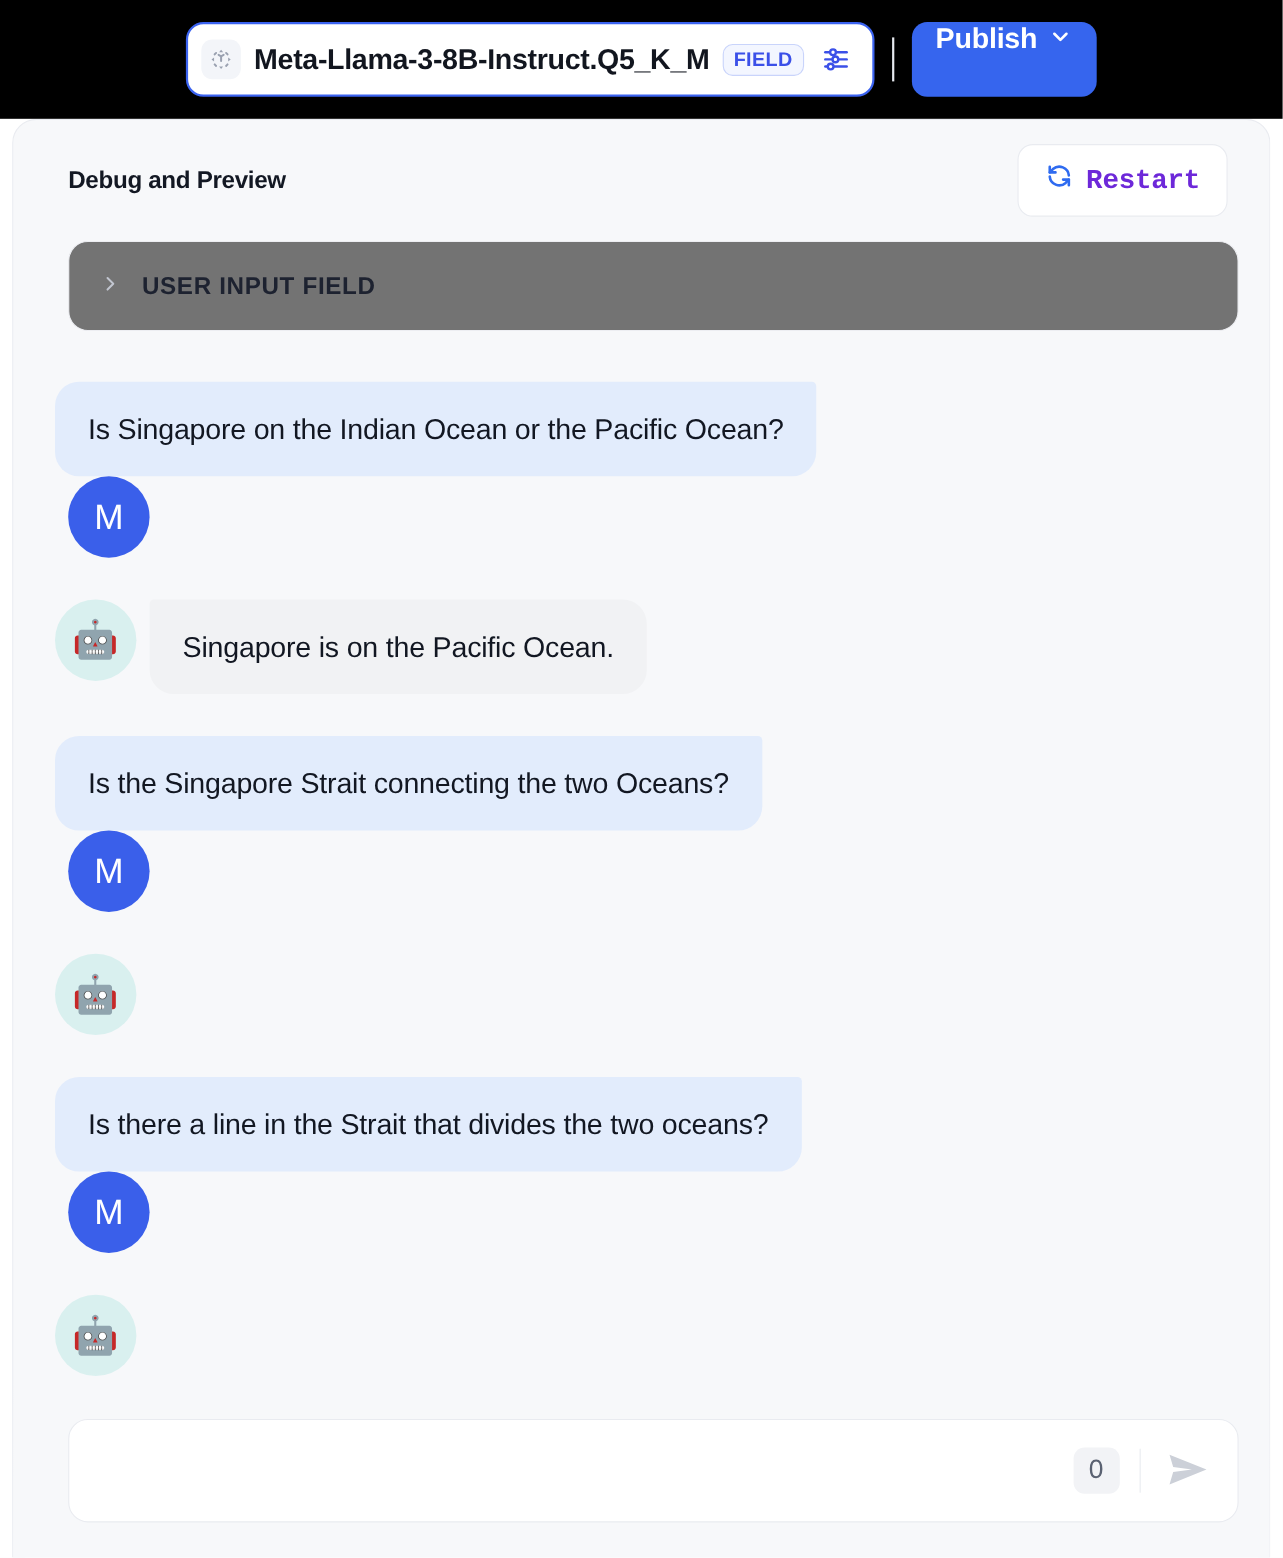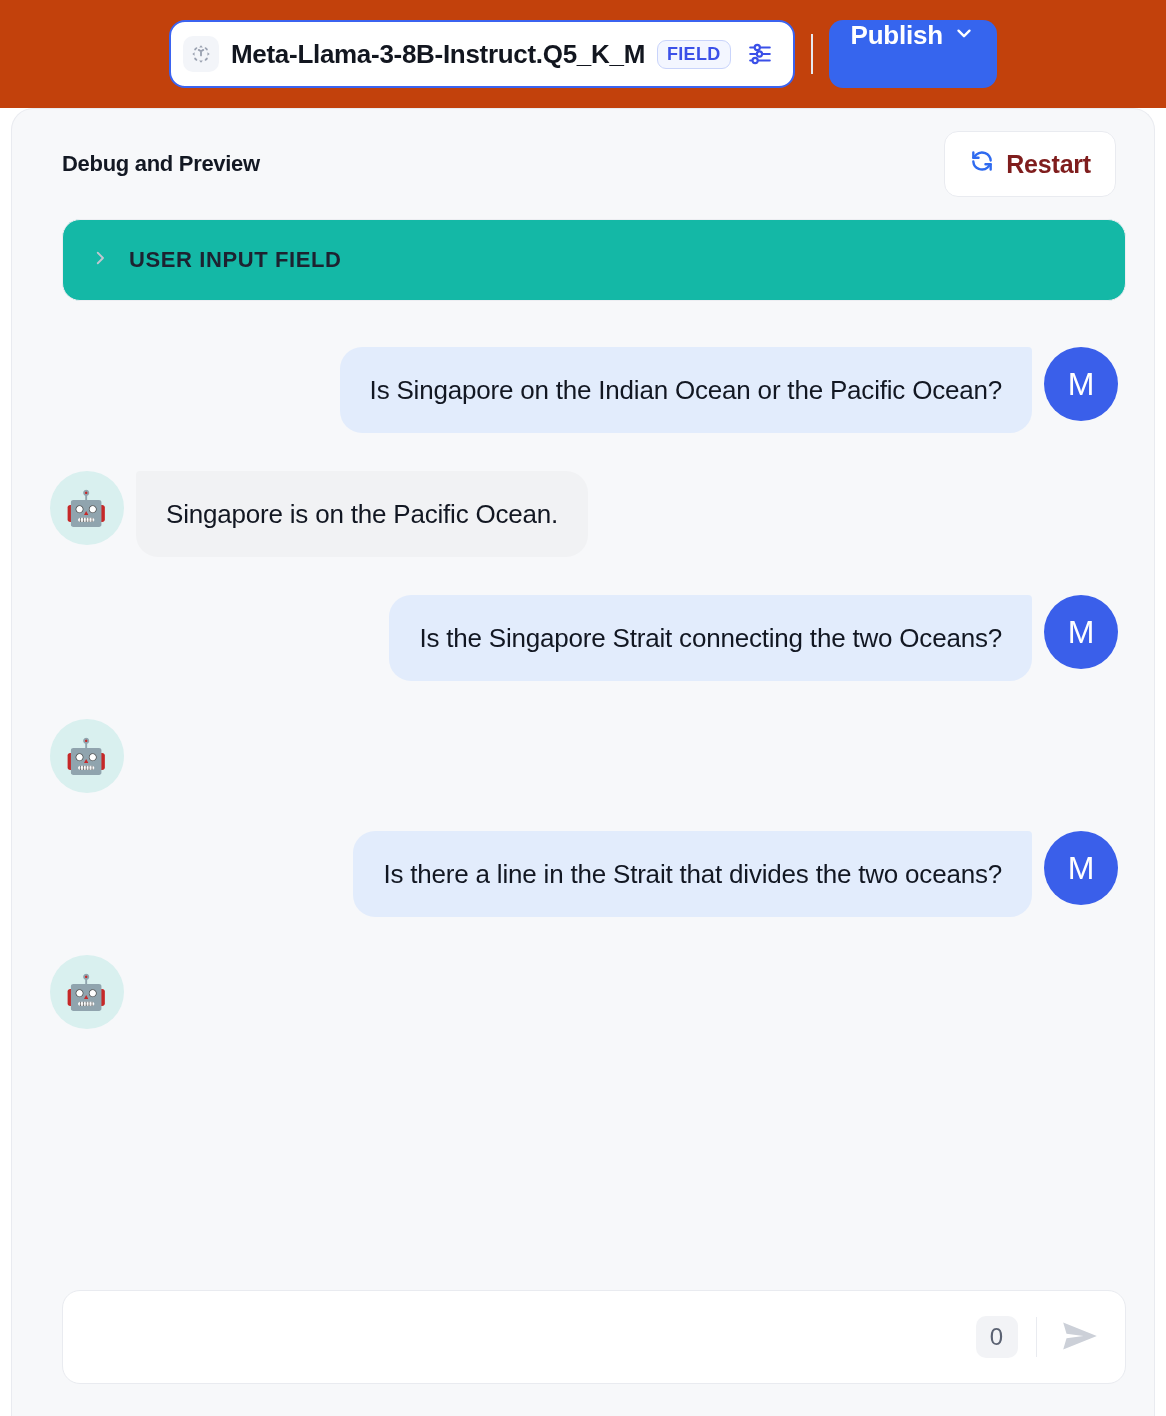--- a/index.html
+++ b/index.html
@@ -11,21 +11,21 @@
     font-family: "Liberation Sans", sans-serif;
     overflow: hidden;
   }
 
   
   .topbar {
     position: absolute;
     top: 0; left: 0;
     width: 1166px;
     height: 108px;
-    background: #c2410c;
+    background: #000000;
     display: flex;
     align-items: center;
     justify-content: center;
     gap: 0;
   }
 
   .model-pill {
     display: flex;
     align-items: center;
     gap: 12px;
@@ -132,36 +132,36 @@
 
   .restart-btn {
     display: flex;
     align-items: center;
     gap: 11px;
     height: 66px;
     padding: 0 24px;
     background: #ffffff;
     border: 1.5px solid #e9ebf0;
     border-radius: 14px;
-    color: #7f1d1d;
+    color: #6d28d9;
     font-size: 25px;
     font-weight: 700;
     letter-spacing: -0.2px;
     cursor: pointer;
-    font-family: Liberation Sans, sans-serif;
+    font-family: Liberation Mono, monospace;
   }
 
   
   .uif {
     position: absolute;
     top: 110px;
     left: 50px;
     width: 1064px;
     height: 82px;
-    background: #14b8a6;
+    background: #737373;
     border: 1.5px solid #edeef2;
     border-radius: 18px;
     display: flex;
     align-items: center;
     padding-left: 28px;
     gap: 20px;
     cursor: pointer;
   }
 
   .uif-label {
@@ -180,21 +180,21 @@
     height: 1108px;
     padding: 0 38px 0 38px;
     overflow: hidden;
   }
 
   .row {
     display: flex;
     align-items: flex-start;
     margin-top: 38px;
   }
-  .row.user { justify-content: flex-end; }
+  .row.user { justify-content: flex-end; flex-direction: column; }
   .row.bot  { justify-content: flex-start; }
 
   .avatar {
     width: 74px; height: 74px;
     border-radius: 50%;
     flex: 0 0 auto;
     display: flex;
     align-items: center;
     justify-content: center;
   }

